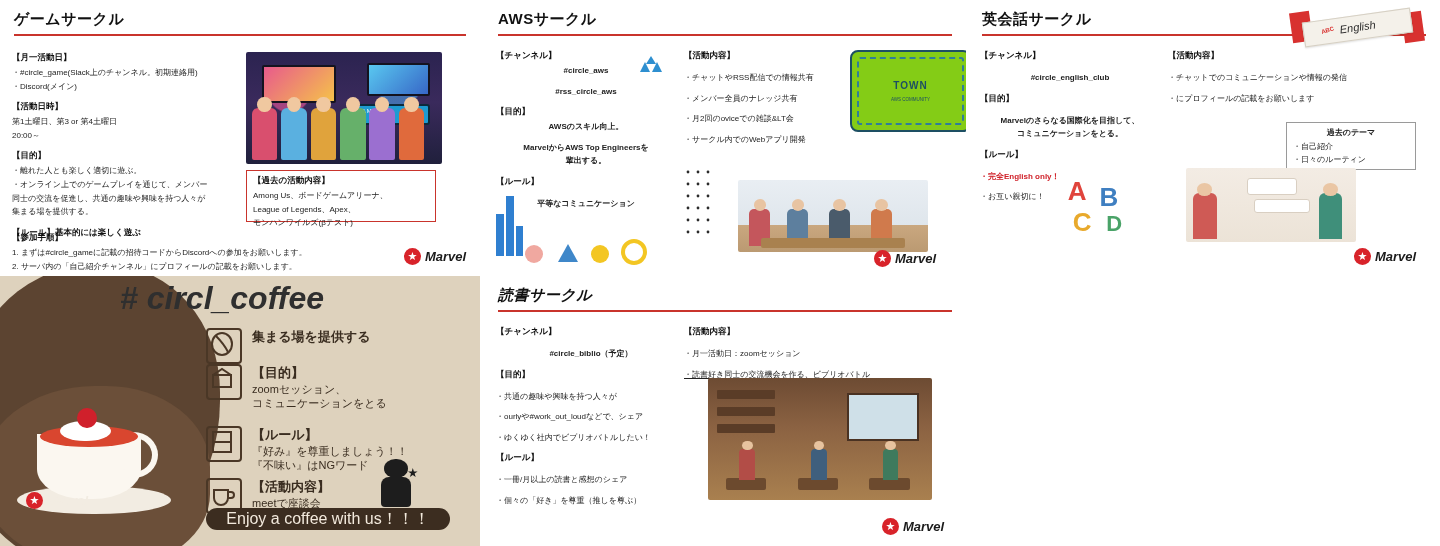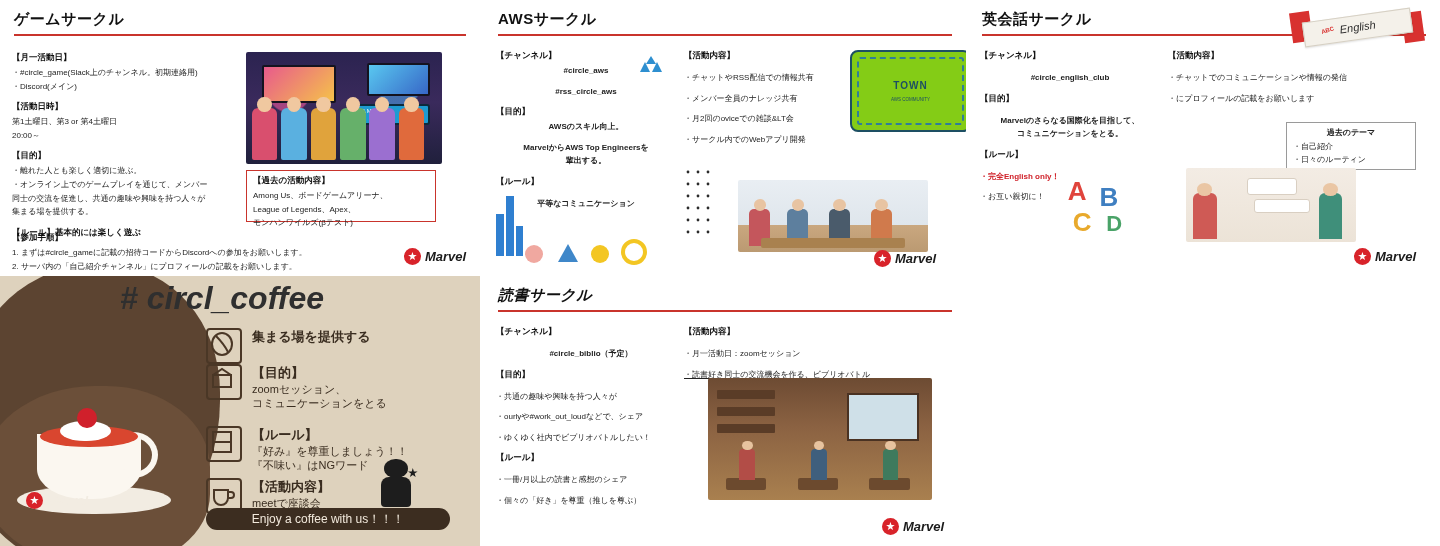--- a/index.html
+++ b/index.html
@@ -273,21 +273,21 @@
     border: 2px solid #4a3726; border-radius: 4px;
     position: relative; background: transparent;
   }
   #slide-coffee .rtext { font-size: 11px; color: #3a2d20; line-height: 1.35; }
   #slide-coffee .rtext .big { font-size: 13px; font-weight: bold; }
   #slide-coffee .cupart { position: absolute; left: 10px; top: 116px; width: 168px; height: 130px; }
   #slide-coffee .ninja { position: absolute; left: 370px; top: 180px; width: 54px; height: 66px; }
   #slide-coffee .enjoy {
     position: absolute; left: 206px; top: 232px; width: 244px; height: 22px;
     background: #3c2d20; color: #f2e9dc; border-radius: 11px;
-    font-size: 12px; text-align: center; line-height: 22px;
+    font-size: 16px; text-align: center; line-height: 22px;
   }
   .cup {
     width: 100%; height: 100%; position: relative;
   }
   .cup .saucer {
     position: absolute; left: 4%; bottom: 6%; width: 92%; height: 22%;
     background: #f2ece2; border-radius: 50%;
   }
   .cup .body {
     position: absolute; left: 16%; bottom: 18%; width: 62%; height: 50%;

